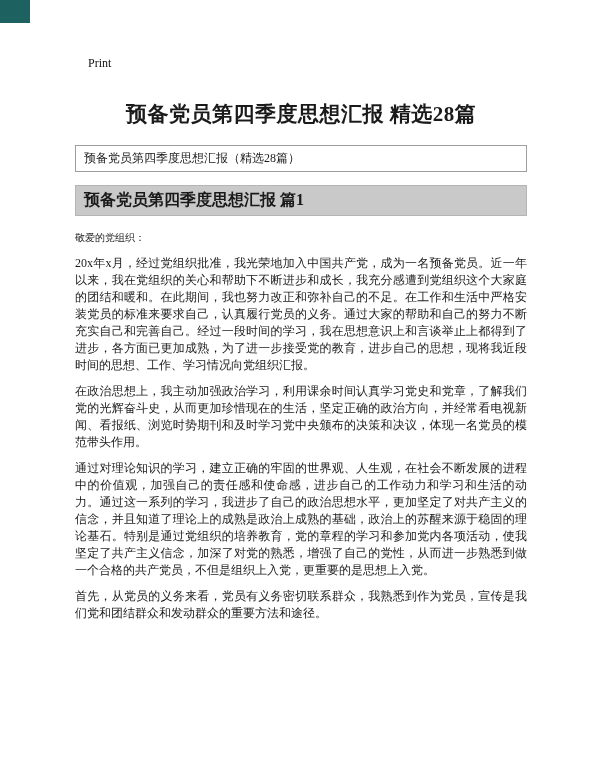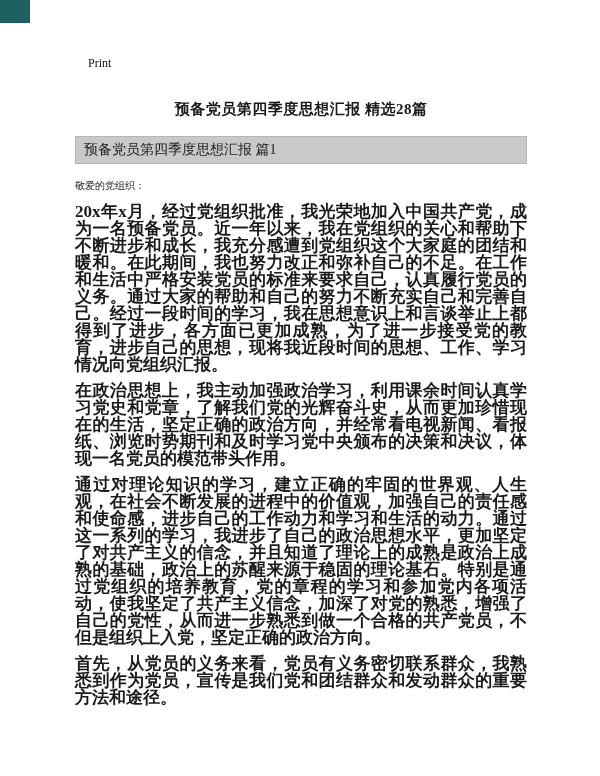--- a/index.html
+++ b/index.html
@@ -32,65 +32,65 @@
   }
   .content {
     position: absolute;
     top: 100px;
     left: 75px;
     width: 452px;
   }
   .doc-title {
     text-align: center;
     font-weight: bold;
-    font-size: 15px;
+    font-size: 21px;
     margin: 0 0 17px 0;
     letter-spacing: 0.5px;
   }
   .subtitle-box {
     border: 1px solid #9e9e9e;
     padding: 4px 8px;
     font-size: 12px;
     margin: 0 0 13px 0;
   }
   .section-heading {
     background: #c9c9c9;
     border: 1px solid #b5b5b5;
-    font-weight: normal;
-    font-size: 14px;
+    font-weight: bold;
+    font-size: 16px;
     padding: 4px 8px;
     margin: 0 0 13px 0;
   }
   .salutation {
     font-size: 10px;
     line-height: 17px;
     margin: 0 0 9px 0;
   }
   .body-para {
-    font-size: 17px;
+    font-size: 12px;
     line-height: 17px;
     text-align: justify;
     margin: 0 0 9px 0;
-    font-weight: bold;
   }
 </style>
 </head>
 <body>
 
 <div class="corner-block"></div>
 
 <div class="print-label">Print</div>
 
 <div class="content">
   <h1 class="doc-title">预备党员第四季度思想汇报 精选28篇</h1>
 
+  <div class="subtitle-box">预备党员第四季度思想汇报（精选28篇）</div>
 
   <div class="section-heading">预备党员第四季度思想汇报 篇1</div>
 
   <div class="salutation">敬爱的党组织：</div>
 
   <div>
     <p class="body-para">20x年x月，经过党组织批准，我光荣地加入中国共产党，成为一名预备党员。近一年以来，我在党组织的关心和帮助下不断进步和成长，我充分感遭到党组织这个大家庭的团结和暖和。在此期间，我也努力改正和弥补自己的不足。在工作和生活中严格安装党员的标准来要求自己，认真履行党员的义务。通过大家的帮助和自己的努力不断充实自己和完善自己。经过一段时间的学习，我在思想意识上和言谈举止上都得到了进步，各方面已更加成熟，为了进一步接受党的教育，进步自己的思想，现将我近段时间的思想、工作、学习情况向党组织汇报。</p>
     <p class="body-para">在政治思想上，我主动加强政治学习，利用课余时间认真学习党史和党章，了解我们党的光辉奋斗史，从而更加珍惜现在的生活，坚定正确的政治方向，并经常看电视新闻、看报纸、浏览时势期刊和及时学习党中央颁布的决策和决议，体现一名党员的模范带头作用。</p>
-    <p class="body-para">通过对理论知识的学习，建立正确的牢固的世界观、人生观，在社会不断发展的进程中的价值观，加强自己的责任感和使命感，进步自己的工作动力和学习和生活的动力。通过这一系列的学习，我进步了自己的政治思想水平，更加坚定了对共产主义的信念，并且知道了理论上的成熟是政治上成熟的基础，政治上的苏醒来源于稳固的理论基石。特别是通过党组织的培养教育，党的章程的学习和参加党内各项活动，使我坚定了共产主义信念，加深了对党的熟悉，增强了自己的党性，从而进一步熟悉到做一个合格的共产党员，不但是组织上入党，坚定正确的政治方向。</p>
+    <p class="body-para">通过对理论知识的学习，建立正确的牢固的世界观、人生观，在社会不断发展的进程中的价值观，加强自己的责任感和使命感，进步自己的工作动力和学习和生活的动力。通过这一系列的学习，我进步了自己的政治思想水平，更加坚定了对共产主义的信念，并且知道了理论上的成熟是政治上成熟的基础，政治上的苏醒来源于稳固的理论基石。特别是通过党组织的培养教育，党的章程的学习和参加党内各项活动，使我坚定了共产主义信念，加深了对党的熟悉，增强了自己的党性，从而进一步熟悉到做一个合格的共产党员，不但是组织上入党，更重要的是思想上入党。</p>
     <p class="body-para">首先，从党员的义务来看，党员有义务密切联系群众，我熟悉到作为党员，宣传是我们党和团结群众和发动群众的重要方法和途径。</p>
   </div>
 </div>
 
 </body></html>

